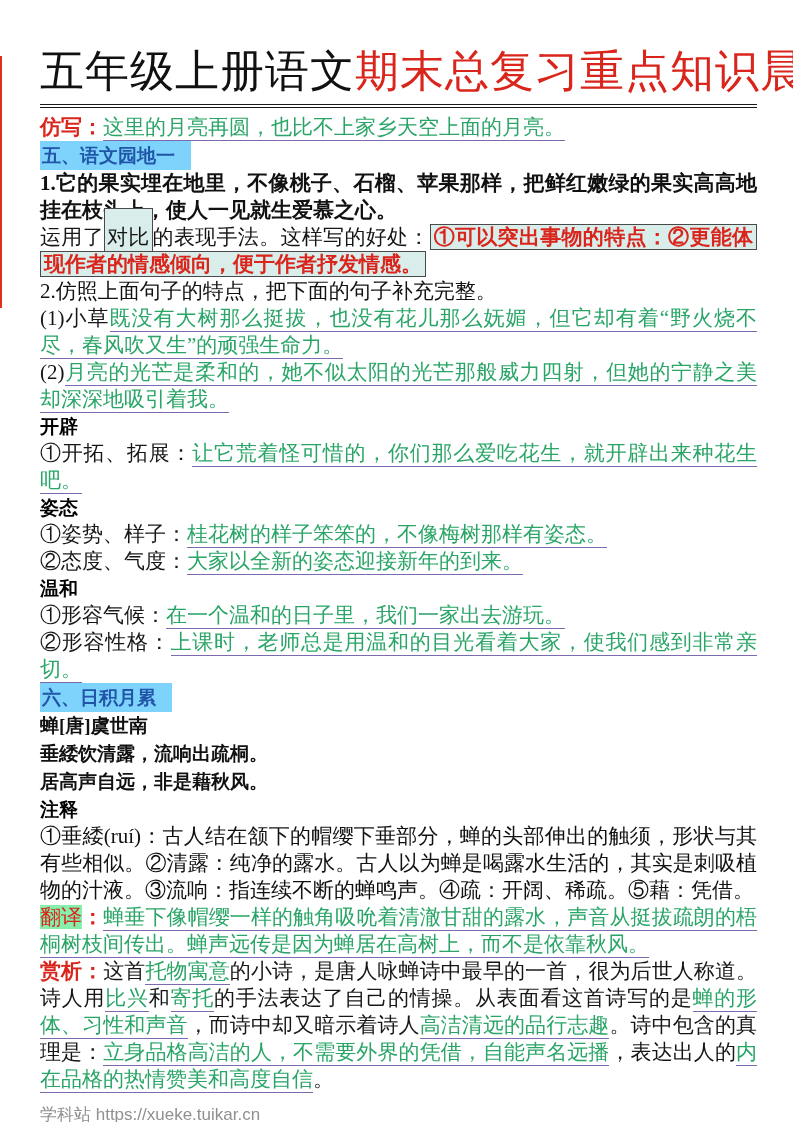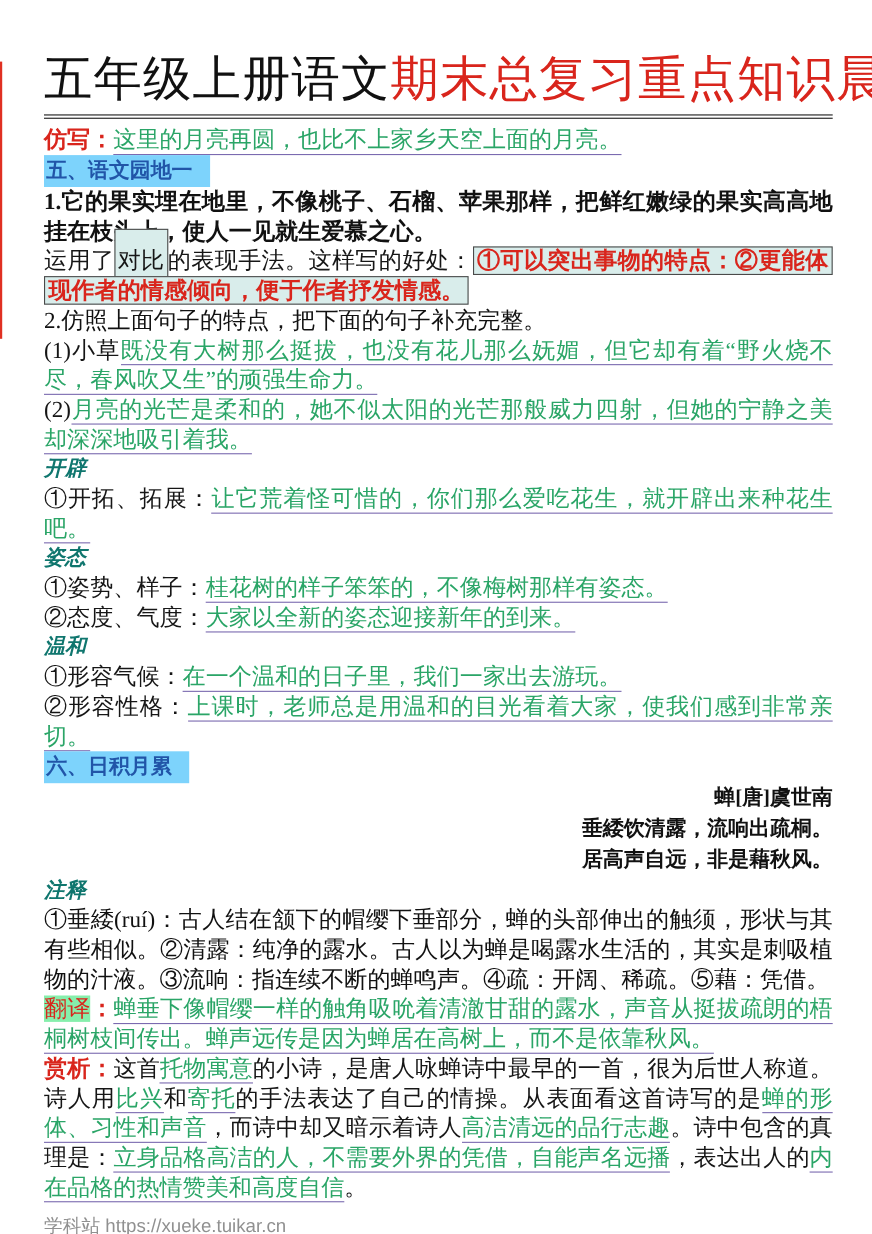--- a/index.html
+++ b/index.html
@@ -46,23 +46,23 @@
     border:1px solid #4a4a4a;padding:0 3px;
     -webkit-box-decoration-break:clone;box-decoration-break:clone;
   }
   .sec-row{margin:0;line-height:27px;}
   .sec-head{
     display:inline-block;color:#2155a8;font-weight:bold;
     font-size:19px;background:#7dd3fc;padding:1px 16px 1px 2px;
   }
   p.word-head{
     margin:0;font-size:19px;line-height:27px;
-    color:#0f766e;font-weight:bold;font-style:italic;
+    color:#000000;font-weight:bold;
   }
-  .poem{text-align:right;font-weight:bold;font-size:19px;line-height:28px;}
+  .poem{text-align:left;font-weight:bold;font-size:19px;line-height:28px;}
   .footer{
     margin-top:10px;text-align:left;color:#909090;
     font-size:17px;line-height:24px;
     font-family:"Liberation Sans","DejaVu Sans",sans-serif;
   }
 </style>
 </head>
 <body>
 
 <div class="page">

